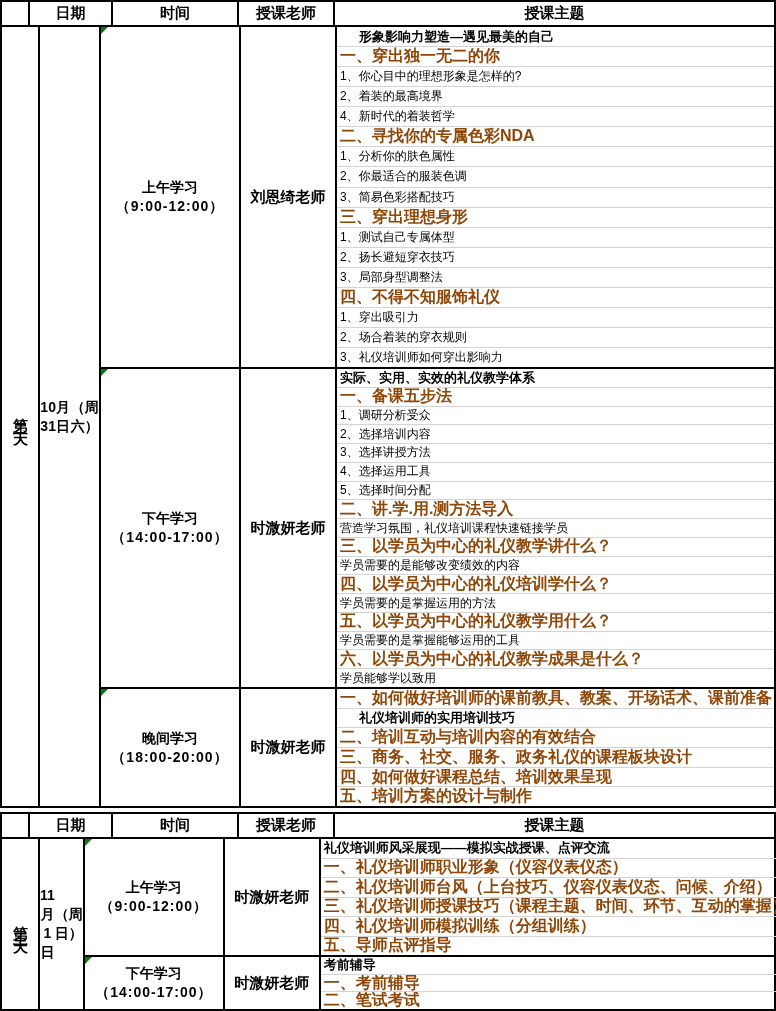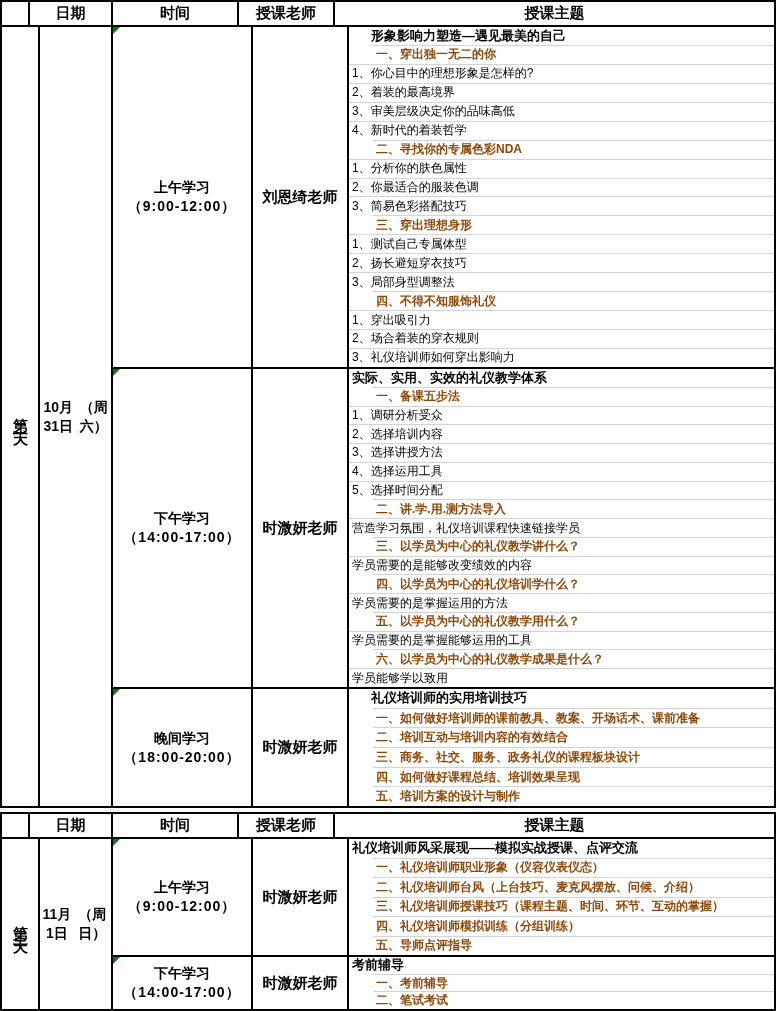--- a/index.html
+++ b/index.html
@@ -37,21 +37,21 @@
   .c-time .tnum{letter-spacing:1px;}
   .c-teacher{box-sizing:border-box;width:96px;border-right:2px solid #000;
              display:flex;align-items:center;justify-content:center;
              font-weight:bold;font-size:15px;}
   .c-topics{flex:1;display:flex;flex-direction:column;}
 
   .trow{flex:1 1 0;box-sizing:border-box;display:flex;align-items:center;
         padding:0 2px 0 3px;border-top:1px solid #d4d4d4;overflow:hidden;white-space:nowrap;}
   .trow:first-child{border-top:none;}
   .t-item{font-size:12px;color:#000;}
-  .t-head{font-size:12px;font-weight:bold;color:#8f4708;margin-left:24px;}
+  .t-head{font-size:16px;font-weight:bold;color:#8f4708;}
   .t-title{font-size:13px;font-weight:bold;color:#000;}
   .t-title.indent{padding-left:22px;}
 
   .tri{position:absolute;top:0;left:0;width:0;height:0;
        border-top:7px solid #0a7a0a;border-right:7px solid transparent;}
 </style>
 </head>
 <body>
 
 <div class="page" id="page">
@@ -96,23 +96,20 @@
               <div class="trow t-head">
                 <span>一、穿出独一无二的你</span>
               </div>
               <div class="trow t-item">
                 <span>1、你心目中的理想形象是怎样的?</span>
               </div>
               <div class="trow t-item">
                 <span>2、着装的最高境界</span>
               </div>
               <div class="trow t-item">
-                <span>3、审美层级决定你的品味高低</span>
-              </div>
-              <div class="trow t-item">
                 <span>4、新时代的着装哲学</span>
               </div>
               <div class="trow t-head">
                 <span>二、寻找你的专属色彩NDA</span>
               </div>
               <div class="trow t-item">
                 <span>1、分析你的肤色属性</span>
               </div>
               <div class="trow t-item">
                 <span>2、你最适合的服装色调</span>
@@ -212,25 +209,25 @@
           <div class="block" style="height: 117px;">
             <div class="c-time">
               <i class="tri"></i>
               <span>晚间学习</span>
               <span class="tnum">（18:00-20:00）</span>
             </div>
             <div class="c-teacher">
               <span>时溦妍老师</span>
             </div>
             <div class="c-topics">
+              <div class="trow t-head">
+                <span>一、如何做好培训师的课前教具、教案、开场话术、课前准备</span>
+              </div>
               <div class="trow t-title indent">
                 <span>礼仪培训师的实用培训技巧</span>
-              </div>
-              <div class="trow t-head">
-                <span>一、如何做好培训师的课前教具、教案、开场话术、课前准备</span>
               </div>
               <div class="trow t-head">
                 <span>二、培训互动与培训内容的有效结合</span>
               </div>
               <div class="trow t-head">
                 <span>三、商务、社交、服务、政务礼仪的课程板块设计</span>
               </div>
               <div class="trow t-head">
                 <span>四、如何做好课程总结、培训效果呈现</span>
               </div>
@@ -277,21 +274,21 @@
               <span>时溦妍老师</span>
             </div>
             <div class="c-topics">
               <div class="trow t-title">
                 <span>礼仪培训师风采展现——模拟实战授课、点评交流</span>
               </div>
               <div class="trow t-head">
                 <span>一、礼仪培训师职业形象（仪容仪表仪态）</span>
               </div>
               <div class="trow t-head">
-                <span>二、礼仪培训师台风（上台技巧、麦克风摆放、问候、介绍）</span>
+                <span>二、礼仪培训师台风（上台技巧、仪容仪表仪态、问候、介绍）</span>
               </div>
               <div class="trow t-head">
                 <span>三、礼仪培训师授课技巧（课程主题、时间、环节、互动的掌握）</span>
               </div>
               <div class="trow t-head">
                 <span>四、礼仪培训师模拟训练（分组训练）</span>
               </div>
               <div class="trow t-head">
                 <span>五、导师点评指导</span>
               </div>

